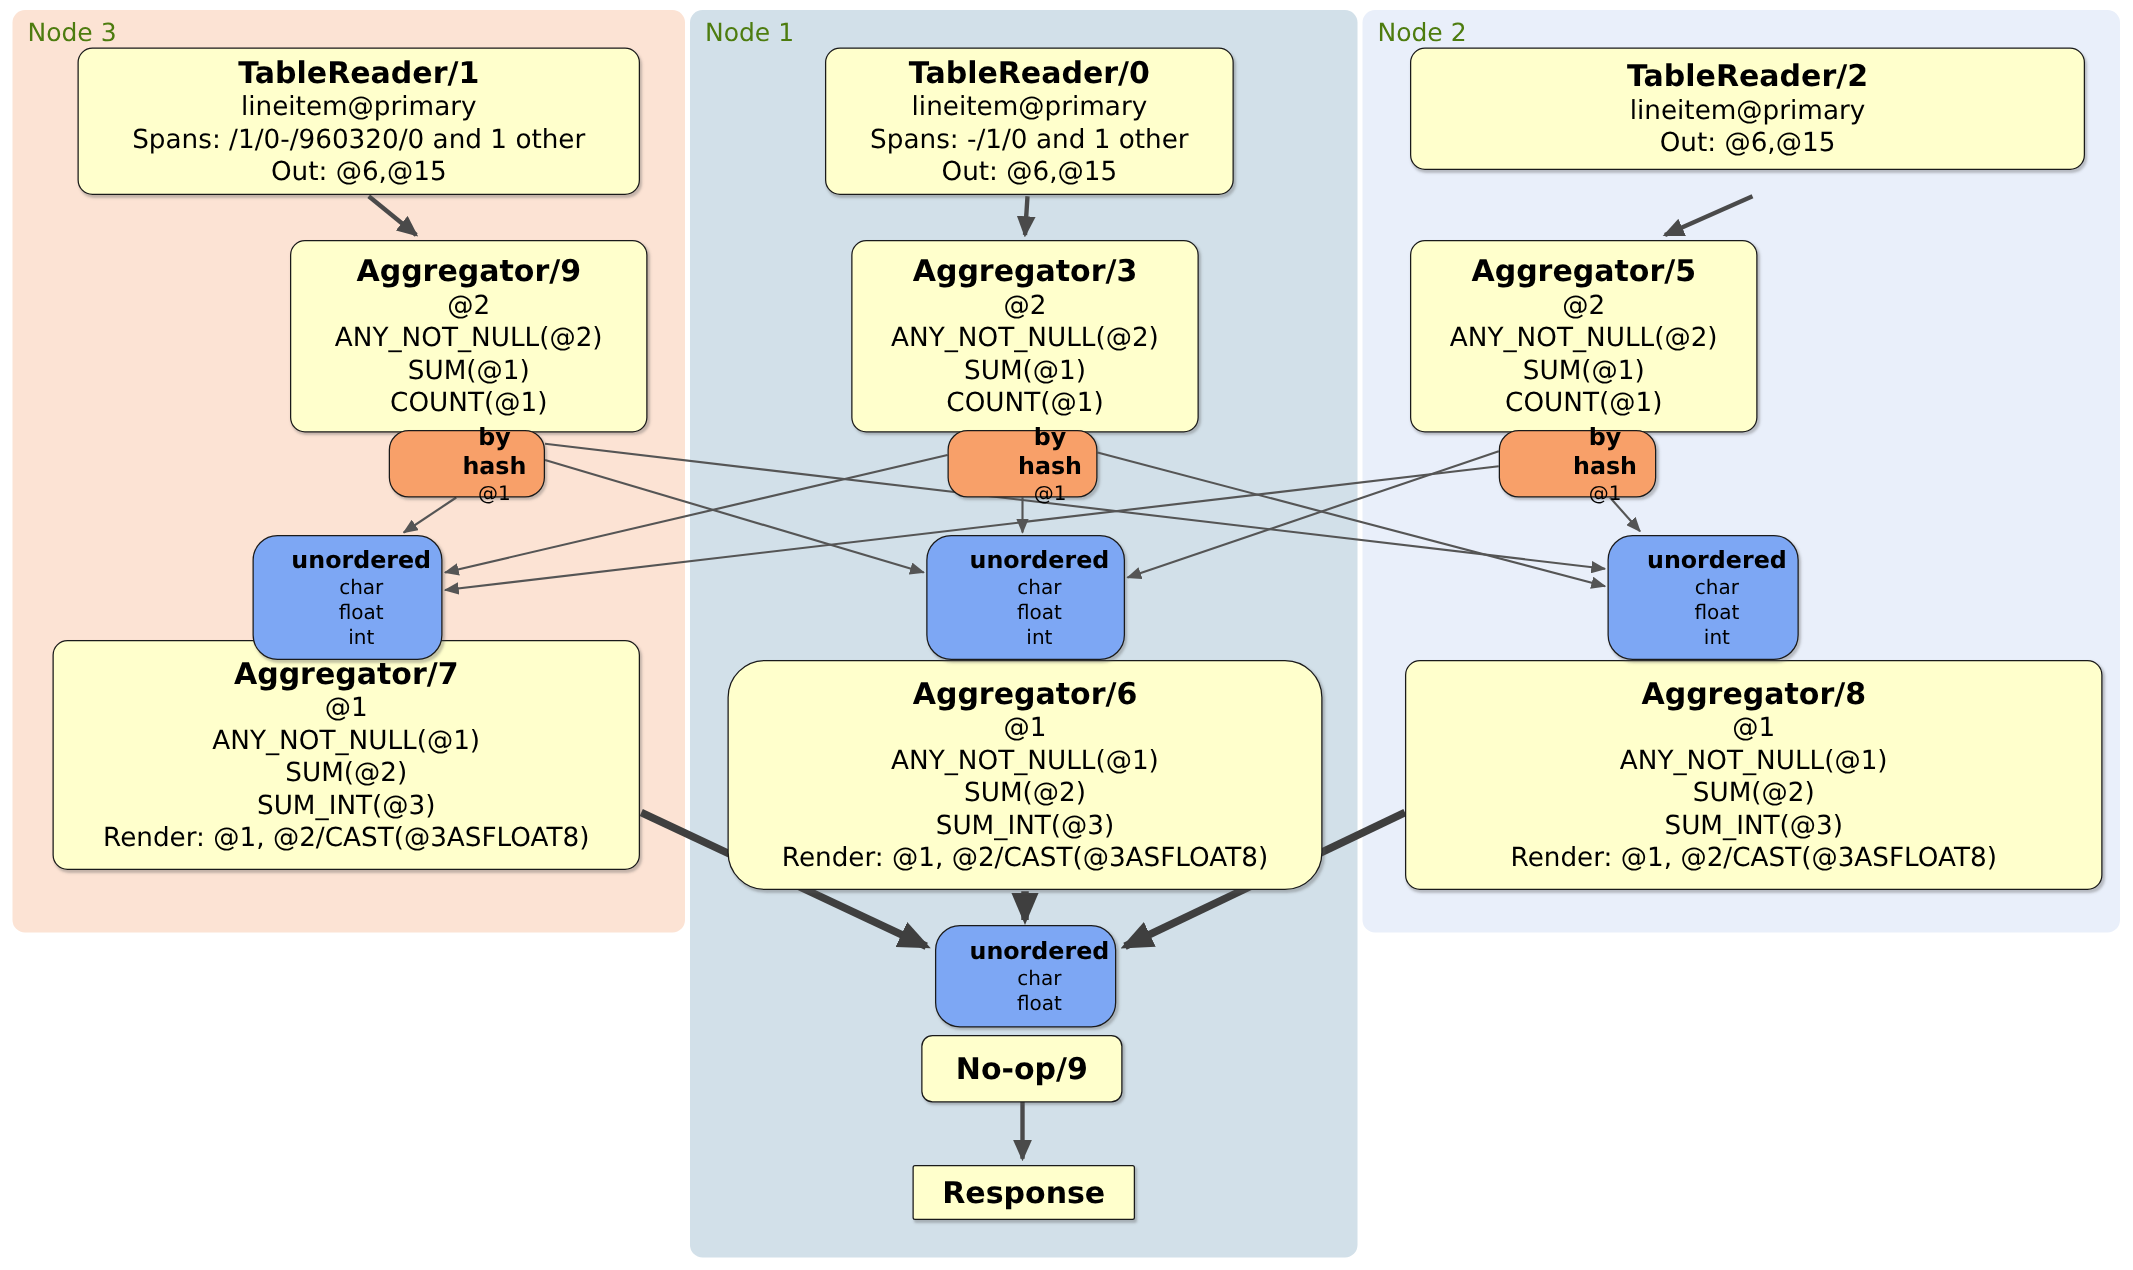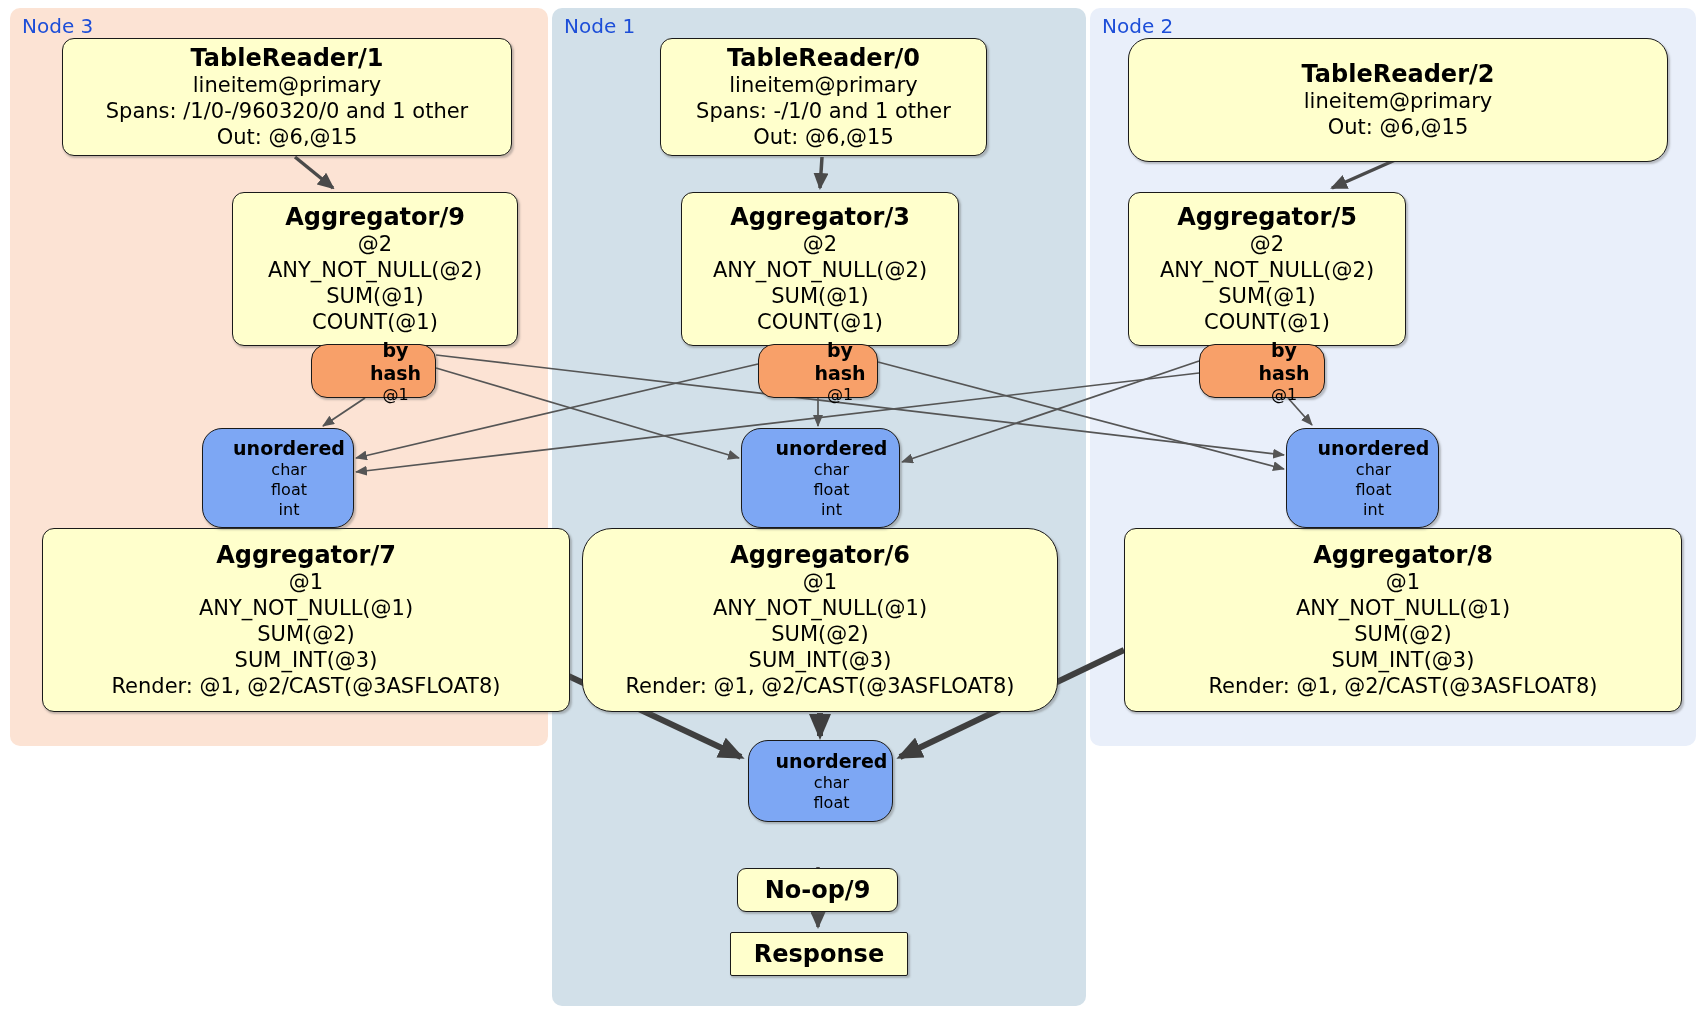--- a/index.html
+++ b/index.html
@@ -4,21 +4,21 @@
 <style>
   :root{
     --node3-bg:#fce3d4; --node1-bg:#d2e0e9; --node2-bg:#e9effa;
     --processor-fill:#ffffcc; --router-fill:#f8a069; --sync-fill:#7da7f4;
     --edge:#4a4a4a;
   }
   html,body{margin:0;padding:0;background:#ffffff;}
   body{font-family:"DejaVu Sans","Liberation Sans",sans-serif;color:#000;}
   .canvas{position:relative;width:1706px;height:1016px;background:#fff;overflow:hidden;}
   .group{position:absolute;border-radius:10px;}
-  .group-label{position:absolute;top:6px;left:12px;font-size:20px;color:#1d4ed8;}
+  .group-label{position:absolute;top:6px;left:12px;font-size:20px;color:#4d7c0f;}
   .box{position:absolute;box-sizing:border-box;border:1.6px solid #1a1a1a;
        display:flex;flex-direction:column;justify-content:center;align-items:center;
        text-align:center;z-index:2;box-shadow:1.5px 2px 2px rgba(90,90,90,.35);}
   .proc{background:var(--processor-fill);border-radius:12px;}
   .proc .box-title{font-size:24px;font-weight:700;line-height:28px;}
   .proc .box-line{font-size:21px;line-height:26px;}
   .router{background:var(--router-fill);border-radius:16px;z-index:3;padding-left:44px;}
   .router .box-title{font-size:19px;font-weight:700;line-height:23px;}
   .router .box-line{font-size:16px;line-height:19px;}
   .sync{background:var(--sync-fill);border-radius:20px;z-index:3;padding-left:22px;}
@@ -98,21 +98,21 @@
     <div class="box-line">@1</div>
   </div>
 
   <div class="box sync" style="left:202px;top:428px;width:152px;height:100px;">
     <div class="box-title">unordered</div>
     <div class="box-line">char</div>
     <div class="box-line">float</div>
     <div class="box-line">int</div>
   </div>
 
-  <div class="box proc" style="left:42px;top:528px;width:528px;height:184px;">
+  <div class="box proc" style="left:42px;top:512px;width:470px;height:184px;">
     <div class="box-title">Aggregator/7</div>
     <div class="box-line">@1</div>
     <div class="box-line">ANY_NOT_NULL(@1)</div>
     <div class="box-line">SUM(@2)</div>
     <div class="box-line">SUM_INT(@3)</div>
     <div class="box-line">Render: @1, @2/CAST(@3ASFLOAT8)</div>
   </div>
 
   <div class="box proc" style="left:660px;top:38px;width:327px;height:118px;">
     <div class="box-title">TableReader/0</div>
@@ -143,21 +143,21 @@
 
   <div class="box proc" style="left:582px;top:528px;width:476px;height:184px;border-radius:30px;">
     <div class="box-title">Aggregator/6</div>
     <div class="box-line">@1</div>
     <div class="box-line">ANY_NOT_NULL(@1)</div>
     <div class="box-line">SUM(@2)</div>
     <div class="box-line">SUM_INT(@3)</div>
     <div class="box-line">Render: @1, @2/CAST(@3ASFLOAT8)</div>
   </div>
 
-  <div class="box proc" style="left:1128px;top:38px;width:540px;height:124px;border-radius:21px;">
+  <div class="box proc" style="left:1128px;top:38px;width:540px;height:98px;">
     <div class="box-title">TableReader/2</div>
     <div class="box-line">lineitem@primary</div>
     <div class="box-line">Out: @6,@15</div>
   </div>
 
   <div class="box proc" style="left:1128px;top:192px;width:278px;height:154px;">
     <div class="box-title">Aggregator/5</div>
     <div class="box-line">@2</div>
     <div class="box-line">ANY_NOT_NULL(@2)</div>
     <div class="box-line">SUM(@1)</div>
@@ -184,21 +184,21 @@
     <div class="box-line">SUM_INT(@3)</div>
     <div class="box-line">Render: @1, @2/CAST(@3ASFLOAT8)</div>
   </div>
 
   <div class="box sync" style="left:748px;top:740px;width:145px;height:82px;">
     <div class="box-title">unordered</div>
     <div class="box-line">char</div>
     <div class="box-line">float</div>
   </div>
 
-  <div class="box proc" style="left:737px;top:868px;width:161px;height:44px;border-radius:9px;">
+  <div class="box proc" style="left:737px;top:828px;width:161px;height:54px;border-radius:9px;">
     <div class="box-title">No-op/9</div>
   </div>
 
   <div class="box proc" style="left:730px;top:932px;width:178px;height:44px;border-radius:2px;">
     <div class="box-title">Response</div>
   </div>
 
 </div>
 
 </body></html>

